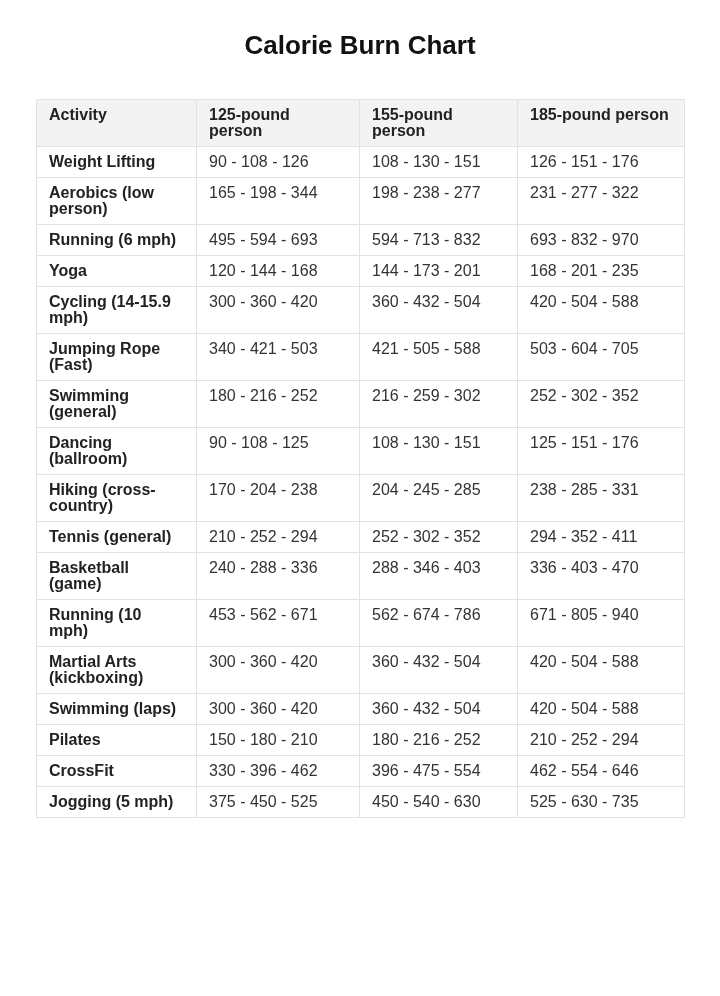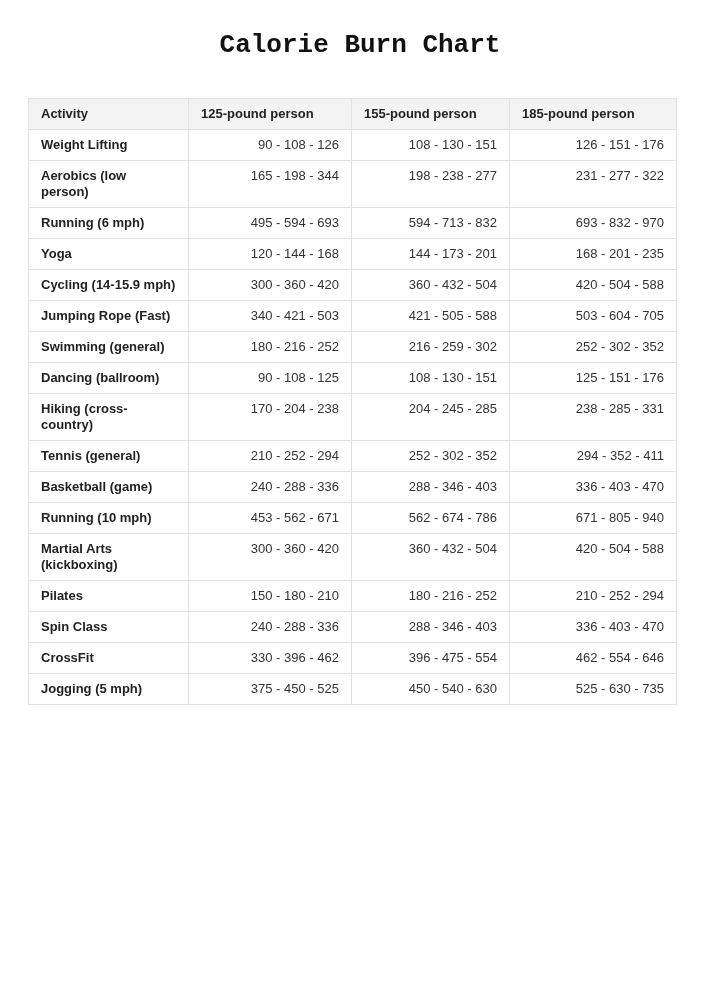--- a/index.html
+++ b/index.html
@@ -16,28 +16,28 @@
     box-sizing: border-box;
     overflow: hidden;
   }
   .page-title {
     margin: 0;
     padding-top: 30px;
     text-align: center;
     font-size: 26px;
     font-weight: bold;
     color: #111111;
-    font-family: Liberation Mono, monospace;
+    font-family: Liberation Sans, sans-serif;
   }
   table.calorie-table {
     border-collapse: collapse;
     table-layout: fixed;
     width: 648px;
-    margin: 38px 36px 0 28px;
-    font-size: 13px;
+    margin: 38px 36px 0 36px;
+    font-size: 16px;
     line-height: 16px;
   }
   .calorie-table th,
   .calorie-table td {
     border: 1px solid #e2e2e2;
     padding: 7px 12px;
     text-align: left;
     vertical-align: top;
     word-wrap: break-word;
   }
@@ -45,21 +45,20 @@
     background: #f3f3f3;
     font-weight: bold;
     color: #222222;
   }
   .calorie-table td.activity {
     font-weight: bold;
     color: #222222;
   }
   .calorie-table td.values {
     color: #333333;
-    text-align: right;
   }
 </style>
 </head>
 <body>
 
 <div class="page">
   <h1 class="page-title">Calorie Burn Chart</h1>
 
   <table class="calorie-table">
     <colgroup>
@@ -149,30 +148,30 @@
           <td class="values">562 - 674 - 786</td>
           <td class="values">671 - 805 - 940</td>
         </tr>
         <tr>
           <td class="activity">Martial Arts (kickboxing)</td>
           <td class="values">300 - 360 - 420</td>
           <td class="values">360 - 432 - 504</td>
           <td class="values">420 - 504 - 588</td>
         </tr>
         <tr>
+          <td class="activity">Swimming (laps)</td>
+          <td class="values">300 - 360 - 420</td>
+          <td class="values">360 - 432 - 504</td>
+          <td class="values">420 - 504 - 588</td>
+        </tr>
+        <tr>
           <td class="activity">Pilates</td>
           <td class="values">150 - 180 - 210</td>
           <td class="values">180 - 216 - 252</td>
           <td class="values">210 - 252 - 294</td>
-        </tr>
-        <tr>
-          <td class="activity">Spin Class</td>
-          <td class="values">240 - 288 - 336</td>
-          <td class="values">288 - 346 - 403</td>
-          <td class="values">336 - 403 - 470</td>
         </tr>
         <tr>
           <td class="activity">CrossFit</td>
           <td class="values">330 - 396 - 462</td>
           <td class="values">396 - 475 - 554</td>
           <td class="values">462 - 554 - 646</td>
         </tr>
         <tr>
           <td class="activity">Jogging (5 mph)</td>
           <td class="values">375 - 450 - 525</td>

